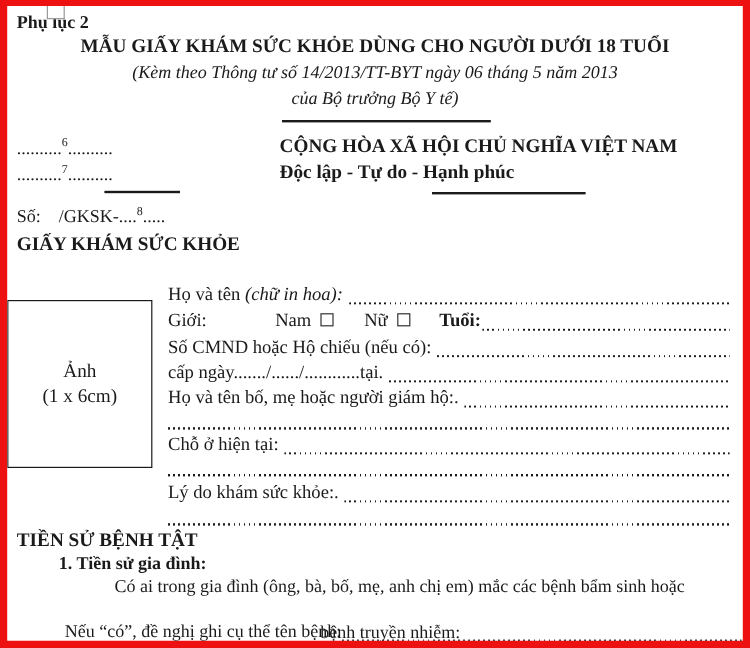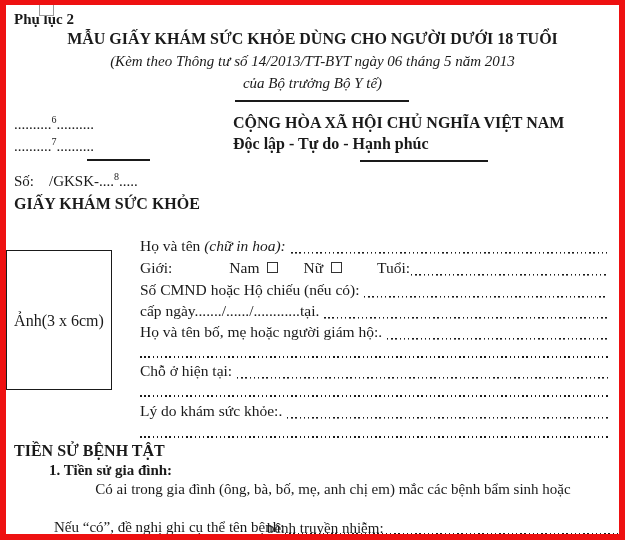--- a/index.html
+++ b/index.html
@@ -19,23 +19,23 @@
   .b{font-weight:bold;}
   .i{font-style:italic;}
   .ctr{left:0;width:613px;text-align:center;}
   .pre{white-space:pre;}
   .fs15{font-size:15px;line-height:19px;text-align:center;}
   .fs16{font-size:16px;line-height:20px;}
   .fs165{font-size:16px;line-height:21px;}
   sup{font-size:10px;line-height:0;}
   .rule{position:absolute;height:1.5px;background:#1a1a1a;}
   .photo-box{
-    left:0;top:245px;width:106px;height:140px;
+    left:0;top:245px;width:121px;height:140px;
     border:1.5px solid #1a1a1a;box-sizing:border-box;
-    display:flex;justify-content:center;align-items:center;
+    display:flex;flex-direction:column;justify-content:center;align-items:center;
     font-size:16px;line-height:21px;background:#fff;
   }
   .rows{left:134px;top:230px;width:469px;font-size:15.5px;}
   .row{position:absolute;left:0;width:469px;height:20px;display:flex;align-items:baseline;white-space:pre;}
   .leader{
     flex:1 1 auto;height:13px;align-self:flex-end;
     margin:0 1px 3px 1px;
     background-image:repeating-linear-gradient(to right,#1a1a1a 0 1.5px,transparent 1.5px 4.2px);
     background-repeat:no-repeat;background-position:0 bottom;background-size:100% 1.6px;
   }
@@ -73,36 +73,36 @@
       <div style="margin-top:1px;"><span>Độc lập - Tự do - </span><span class="underline-txt">Hạnh phúc</span></div>
     </div>
     <div class="rule" style="left:354px;top:155px;width:128px;"></div>
 
     <div class="abs fs15 pre" style="left:8px;top:167px;"><span>Số:    /GKSK-....</span><sup>8</sup><span>.....</span></div>
 
     <div class="abs b fs165" style="left:8px;top:188px;">GIẤY KHÁM SỨC KHỎE</div>
 
     <div class="abs photo-box">
       <div>Ảnh</div>
-      <div>(3 x 6cm)</div>
+      <div>(1 x 6cm)</div>
     </div>
 
     <div class="abs rows">
 
       <div class="row" style="top:2px;">
         <span>Họ và tên </span><span class="i">(chữ in hoa): </span><span class="leader"></span>
       </div>
 
       <div class="row" style="top:24px;">
         <span>Giới:</span>
         <span style="margin-left:57px;">Nam</span>
         <span class="chk" style="margin-left:8px;"></span>
         <span style="margin-left:25px;">Nữ</span>
         <span class="chk" style="margin-left:8px;"></span>
-        <span style="margin-left:35px;">Tuổi:</span>
+        <span style="margin-left:24px;font-weight:bold;">Tuổi:</span>
         <span class="leader"></span>
       </div>
 
       <div class="row" style="top:46px;">
         <span>Số CMND hoặc Hộ chiếu (nếu có): </span><span class="leader"></span>
       </div>
 
       <div class="row" style="top:67px;">
         <span>cấp ngày......./....../............tại. </span><span class="leader"></span>
       </div>

